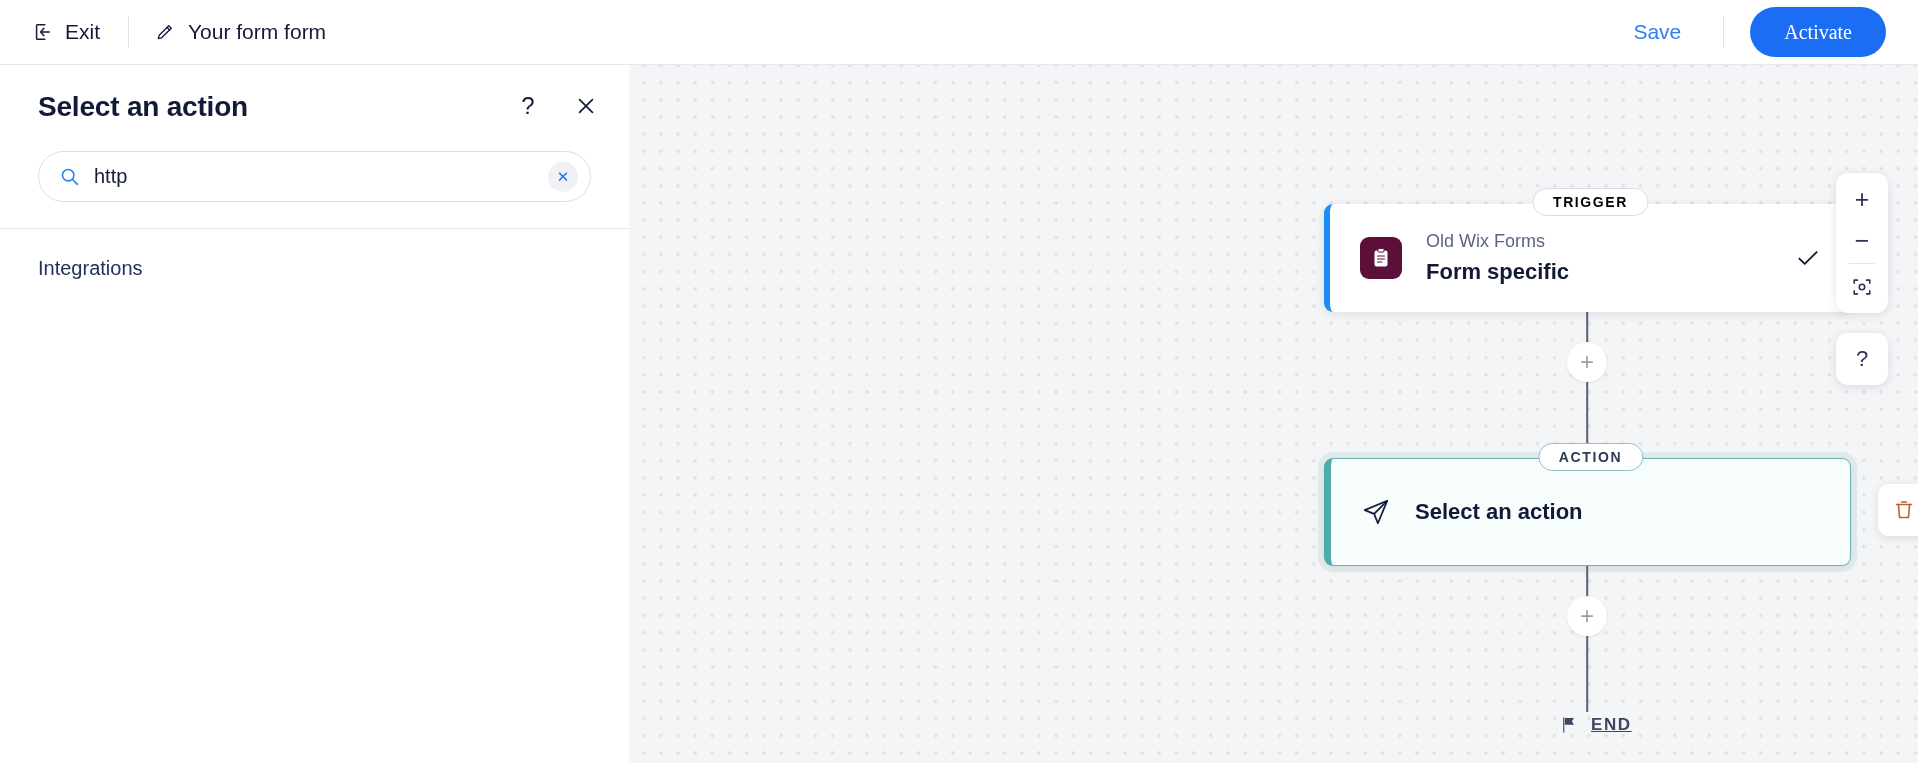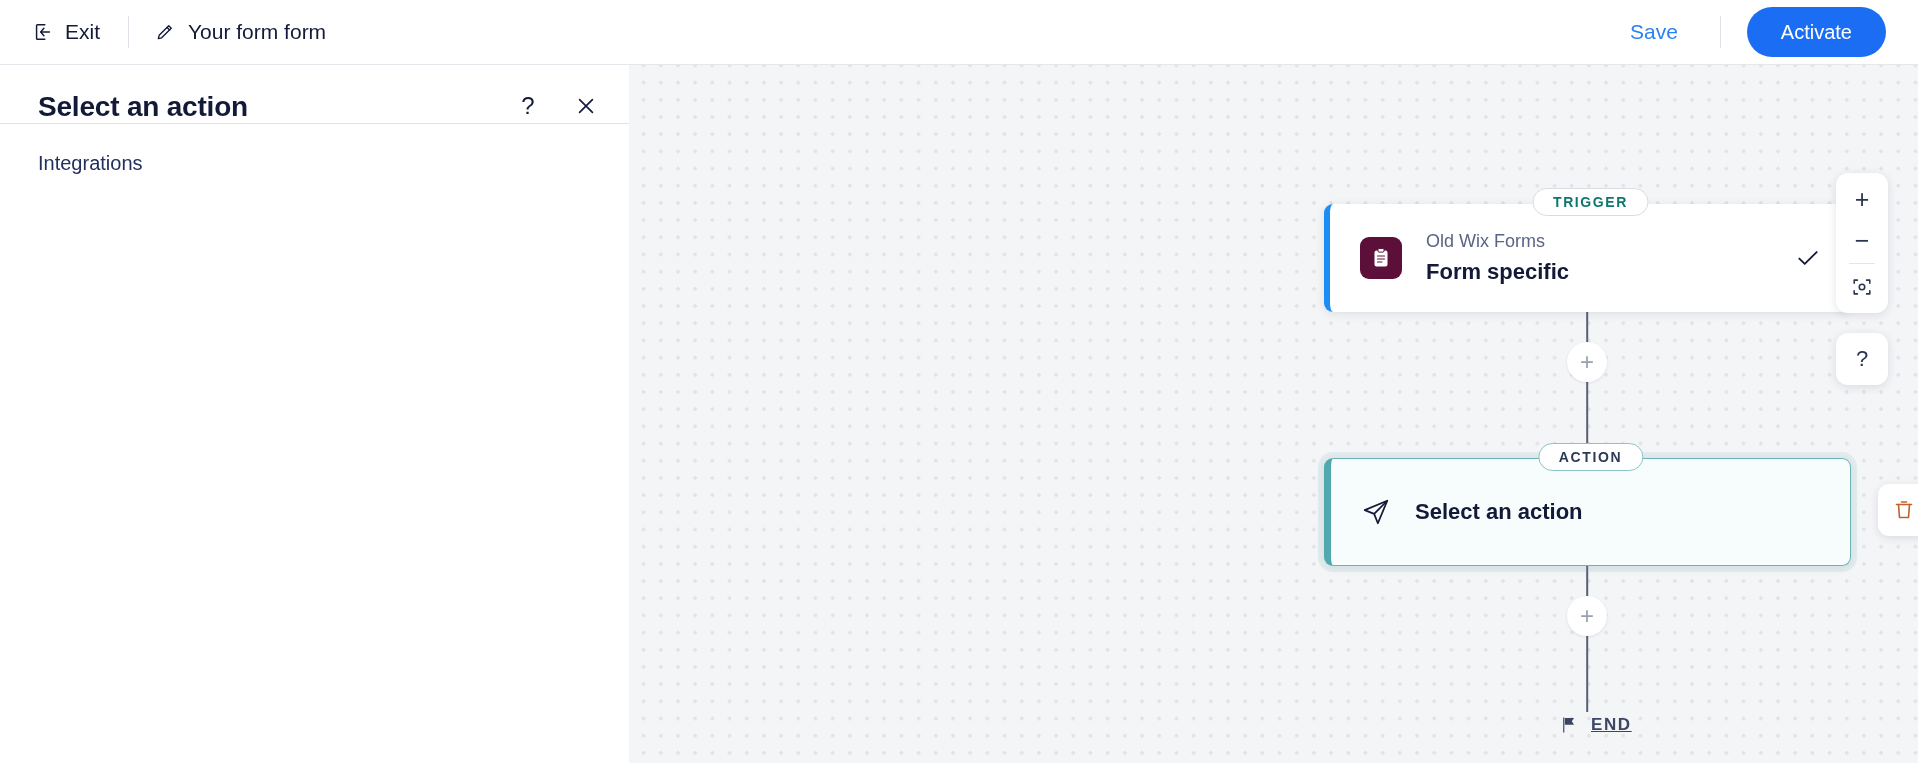--- a/index.html
+++ b/index.html
@@ -32,21 +32,21 @@
   .hdr-right { margin-left: auto; display: flex; align-items: center; padding-right: 32px; }
   .save-btn {
     font-size: 21px; color: #2b7ff5; cursor: pointer;
     padding: 6px 16px; background: none; border: none;
     font-family: inherit;
   }
   .activate-btn {
     background: #1b6ef3; color: #fff; border: none;
     font-size: 20px; font-weight: 500;
     border-radius: 999px; padding: 0 34px; height: 50px;
-    cursor: pointer; font-family: Liberation Sans, sans-serif;
+    cursor: pointer; font-family: Liberation Serif, serif;
   }
 
   
   .body { flex: 1; display: flex; position: relative; min-height: 0; justify-content: center; }
 
   
   .panel {
     width: 629px; min-width: 629px;
     background: #ffffff;
     display: flex; flex-direction: column;
@@ -120,21 +120,21 @@
   .node.trigger { top: 139px; height: 108px; border-left: 6px solid #1b8df5; }
   .node.action {
     top: 393px; height: 108px; background: #f7fcfc;
     border: 1.5px solid #6db3b5; border-left: 7px solid #4fa9ad;
     box-shadow: 0 0 0 6px rgba(109,179,181,0.13), 0 2px 10px rgba(22,30,60,0.08);
   }
   .node-badge {
     position: absolute; top: -16px; left: 50%; transform: translateX(-50%);
     background: #ffffff; border: 1px solid #d9dce3; border-radius: 999px;
     padding: 5px 20px; font-size: 14px; letter-spacing: 1.6px;
-    font-weight: bold; color: #0f766e; white-space: nowrap;
+    font-weight: bold; color: #000000; white-space: nowrap;
   }
   .node.action .node-badge { border-color: #8cc3c5; color: #2b3a55; background:#fff; }
   .node-inner { display: flex; align-items: center; padding: 0 30px; width: 100%; gap: 24px; }
   .app-icon {
     width: 42px; height: 42px; border-radius: 9px; background: #5c1039;
     display: flex; align-items: center; justify-content: center; flex: 0 0 auto;
   }
   .node-texts { display: flex; flex-direction: column; gap: 7px; }
   .node-sup { font-size: 18px; color: #5a6484; }
   .node-main { font-size: 22px; font-weight: bold; color: #131a38; }
@@ -226,20 +226,32 @@
         <div class="panel-icons">
           <div class="pi q">?</div>
           <div class="pi">
             <svg width="22" height="22" viewBox="0 0 24 24" fill="none" stroke="#131a38" stroke-width="1.8" stroke-linecap="round">
               <path d="M5 5l14 14M19 5L5 19"></path>
             </svg>
           </div>
         </div>
       </div>
 
+      <div class="search-wrap">
+        <div class="search-box">
+          <span class="s-icon">
+            <svg width="21" height="21" viewBox="0 0 24 24" fill="none" stroke="#2b7ff5" stroke-width="1.8" stroke-linecap="round">
+              <circle cx="10.5" cy="10.5" r="6.5"></circle>
+              <path d="M15.5 15.5L21 21"></path>
+            </svg>
+          </span>
+          <input class="search-input" type="text" value="http" style="">
+          <button class="clear-btn">✕</button>
+        </div>
+      </div>
 
       <div class="panel-divider"></div>
 
       <div class="results">
         <div class="group-label">Integrations</div>
 
       </div>
     </div>
 
     <div class="canvas">

